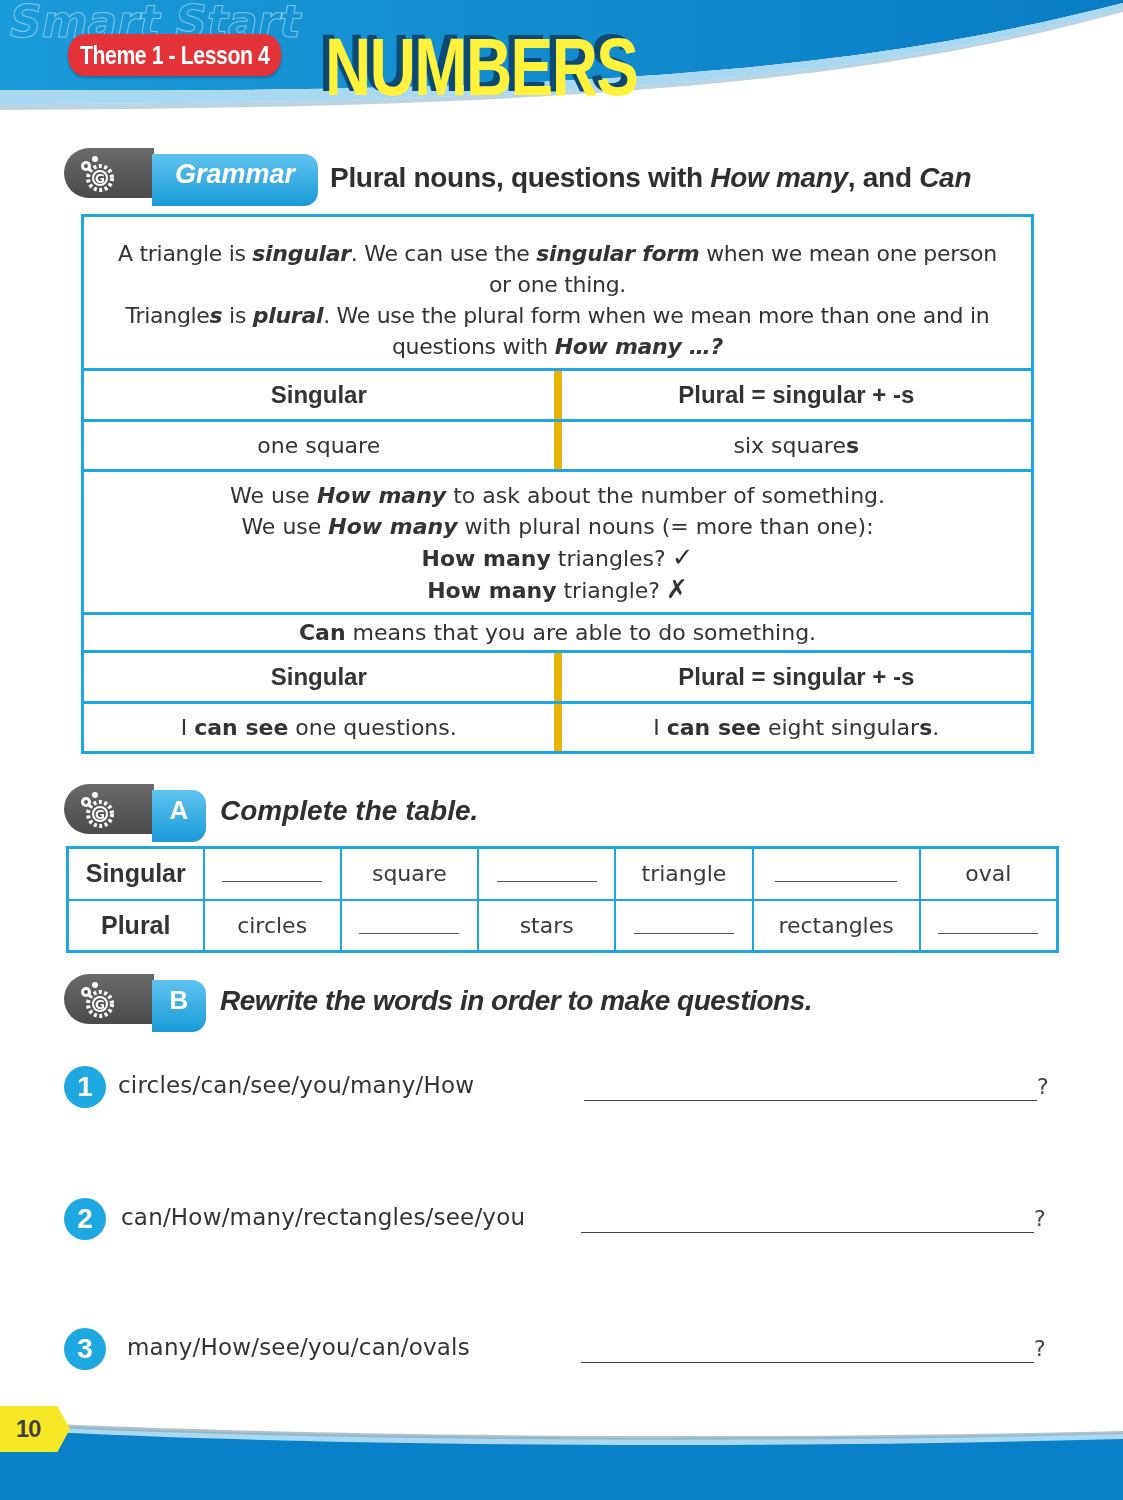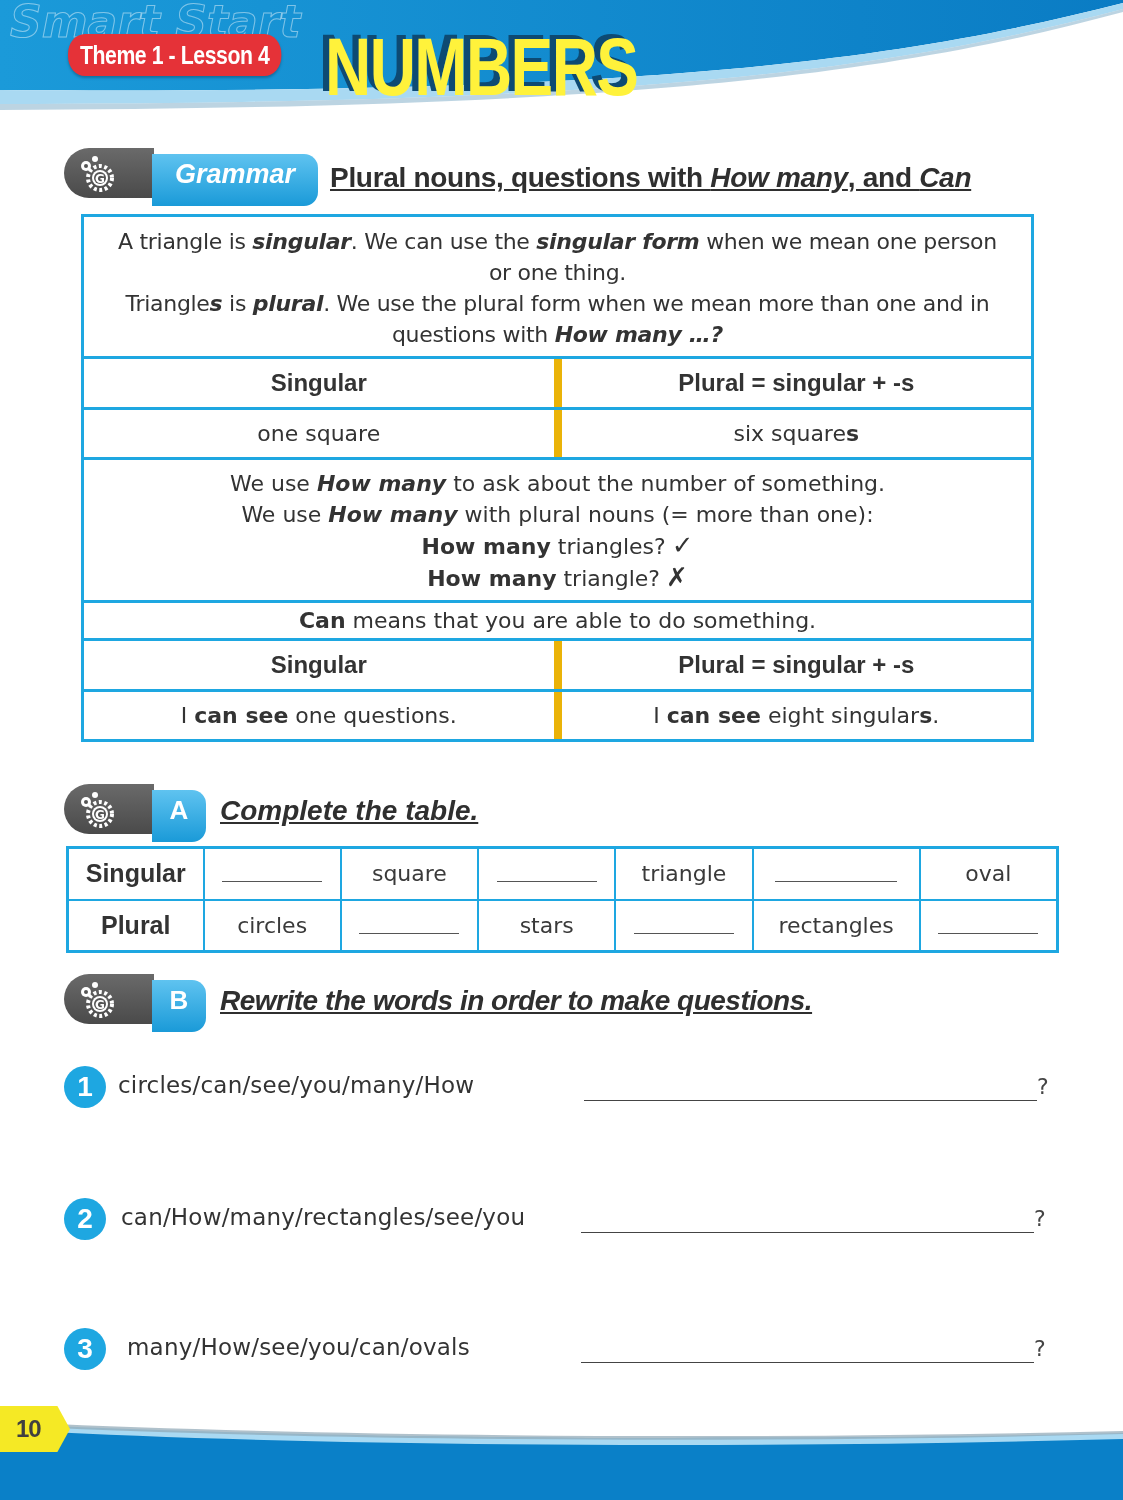--- a/index.html
+++ b/index.html
@@ -12,30 +12,30 @@
   .watermark { position: absolute; left: 10px; top: 0; font-family: "DejaVu Sans", sans-serif; font-weight: bold; font-size: 44px; line-height: 44px; color: transparent; -webkit-text-stroke: 1px rgba(255,255,255,0.45); font-style: italic; }
   .lesson-pill { position: absolute; left: 68px; top: 34px; height: 42px; padding: 0 14px; background: #e53238; border-radius: 20px; color: #fff; font-family: "Liberation Sans", sans-serif; font-weight: bold; font-size: 25px; line-height: 42px; letter-spacing: -0.5px; transform: scaleX(0.85); transform-origin: left center; box-shadow: 0 2px 3px rgba(0,0,0,0.25); }
   .title-numbers { position: absolute; left: 325px; top: 24px; font-family: "Liberation Sans", sans-serif; font-weight: bold; font-size: 82px; line-height: 86px; color: #fff23b; letter-spacing: -2px; transform: scaleX(0.78); transform-origin: left top; text-shadow: -8px -4px 0 #0d4a73; }
 
   
   .badge { position: absolute; height: 50px; }
   .badge .gray { position: absolute; left: 0; top: 0; height: 50px; border-radius: 25px 0 0 25px; background: linear-gradient(#6a6a6a, #4a4a4a); }
   .badge .blue { position: absolute; top: 6px; height: 52px; border-radius: 0 14px 14px 0; background: linear-gradient(#5fc3f0, #1a9ad8); color: #fff; font-family: "Liberation Sans", sans-serif; font-weight: bold; font-style: italic; text-align: center; line-height: 40px; }
   .badge .blue::before { content: ""; position: absolute; left: -24px; top: -6px; width: 48px; height: 52px; background: linear-gradient(#6a6a6a, #4a4a4a); border-radius: 0 30px 30px 0; transform: skewX(18deg); z-index: -1; }
   .badge .gear { position: absolute; left: 14px; top: 6px; width: 40px; height: 40px; }
-  .badge-heading { position: absolute; font-family: "Liberation Sans", sans-serif; font-weight: bold; color: #2f2f2f; text-decoration: underline; }
+  .badge-heading { position: absolute; font-family: "Liberation Sans", sans-serif; font-weight: bold; color: #2f2f2f; }
 
   
   .grammar-box { position: absolute; left: 81px; top: 214px; width: 953px; border: 3px solid #1ea7e1; }
   .g-row { border-top: 3px solid #1ea7e1; text-align: center; font-size: 22px; color: #333; }
   .g-row:first-child { border-top: none; }
   .g-row.split { display: flex; }
   .g-row.split > div { flex: 1; display: flex; align-items: center; justify-content: center; }
   .g-row.split > div + div { border-left: 8px solid #eab308; }
-  .g-intro { padding: 9px 20px 6px; line-height: 31px; letter-spacing: -0.3px; }
+  .g-intro { padding: 9px 20px 6px; line-height: 31px; letter-spacing: -0.3px; margin-top: 12px; }
   .g-head { height: 51px; font-family: "Liberation Sans", sans-serif; font-weight: bold; font-size: 24px; }
   .g-cell { height: 50px; font-size: 22px; }
   .g-how { padding: 8px 10px 6px; line-height: 31px; }
   .g-can { padding: 2px 10px 2px; line-height: 31px; }
   b, .b { font-weight: bold; }
   .bi { font-weight: bold; font-style: italic; }
   .tick { font-size: 26px; font-weight: bold; margin-left: 6px; }
 
   
   .ex-table { position: absolute; left: 66px; top: 846px; width: 993px; border: 3px solid #1ea7e1; border-collapse: collapse; }

